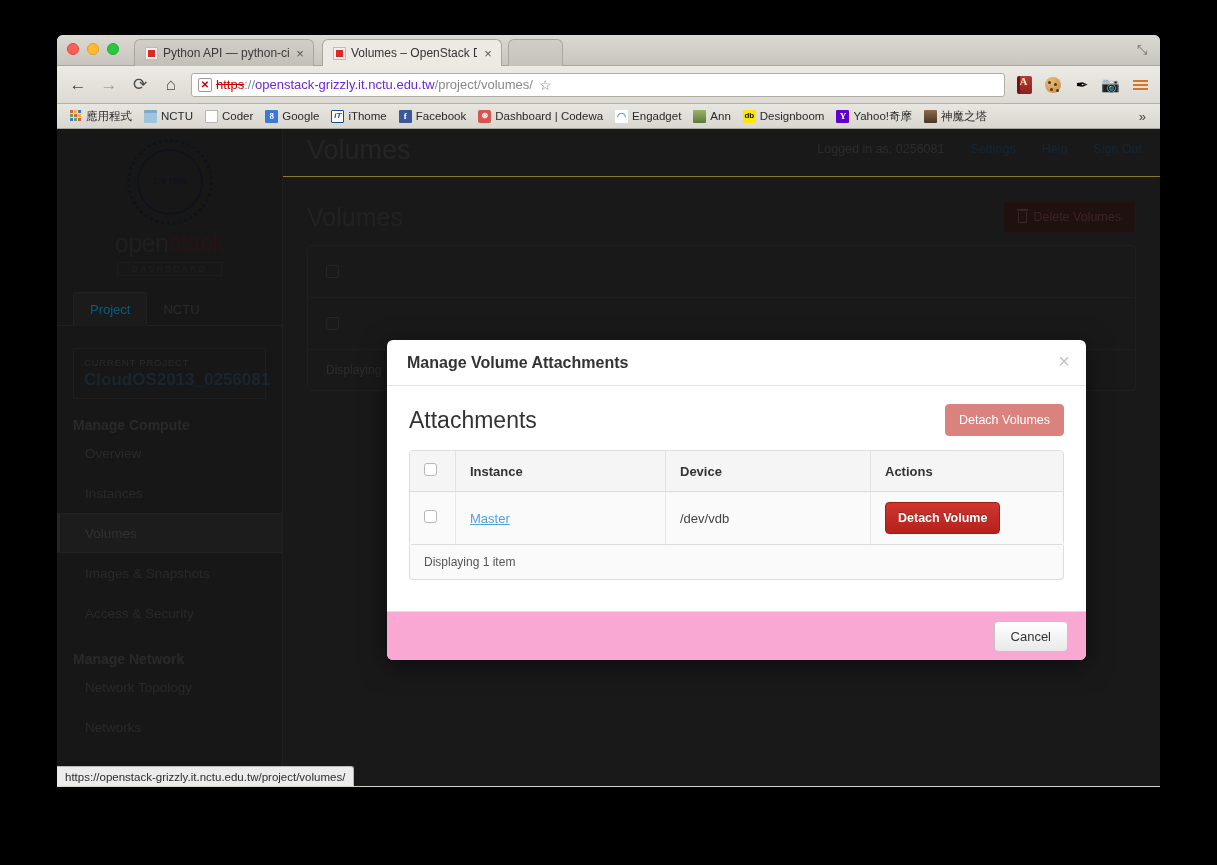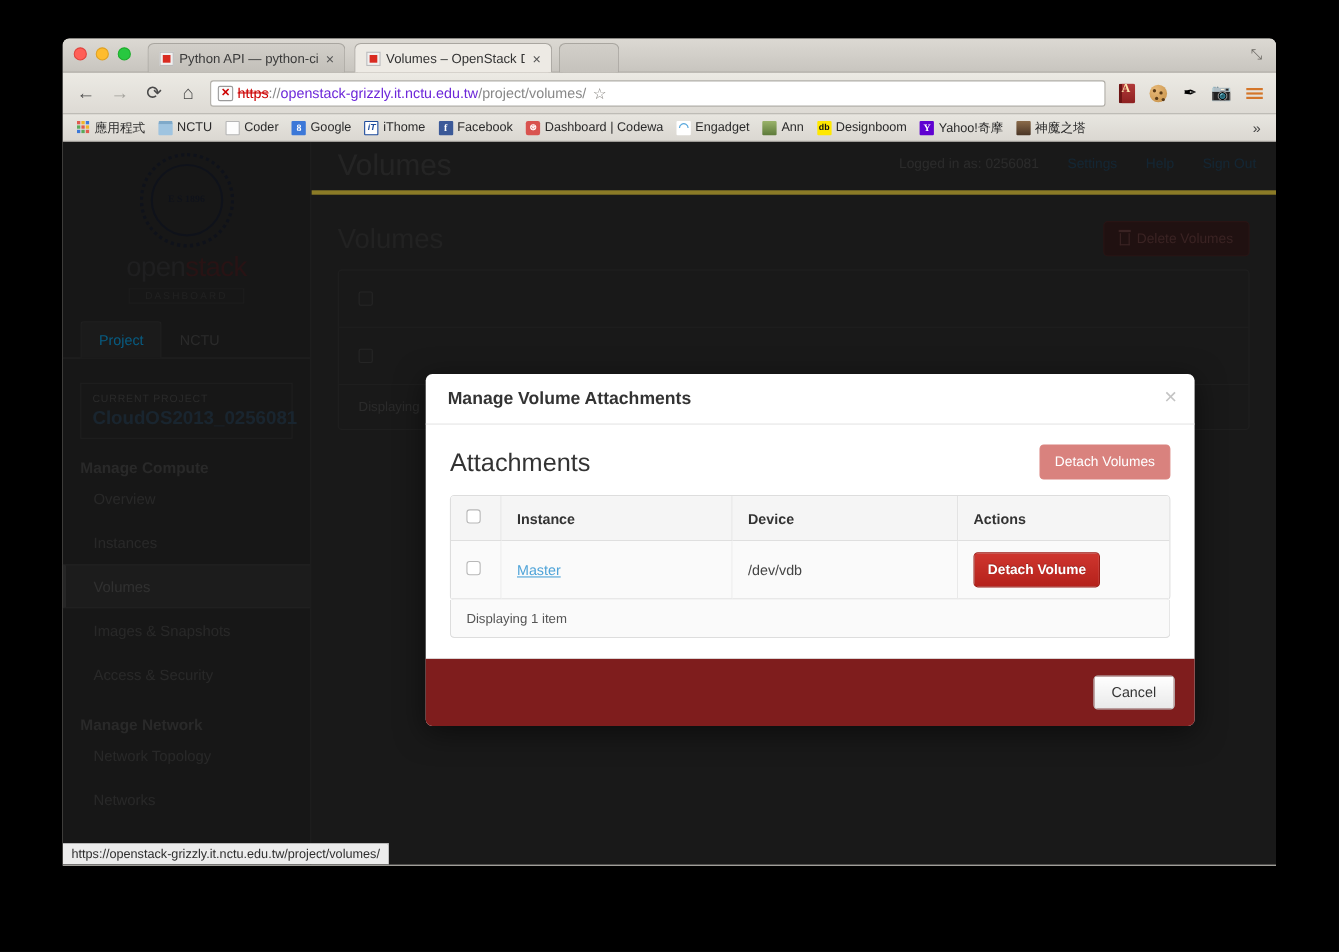--- a/index.html
+++ b/index.html
@@ -324,21 +324,21 @@
     color: #585858;
   }
 
   
   #main {
     position: absolute; left: 226px; top: 0; right: 0; bottom: 0;
     background: #2f2f2f;
   }
   #main-header {
     height: 48px; position: relative;
-    border-bottom: 4px solid #fde047;
+    border-bottom: 1px solid #fde047;
     text-decoration: underline;
   }
   #page-title {
     position: absolute; left: 24px; top: 6px;
     font-size: 27px; color: #434343;
   }
   #userbar {
     position: absolute; right: 18px; top: 13px;
     display: flex; align-items: center; gap: 26px;
     font-size: 12.5px;
@@ -481,22 +481,22 @@
   #att-footer {
     background: #fafafa;
     border: 1px solid #dddddd;
     border-top: none;
     border-radius: 0 0 4px 4px;
     padding: 10px 14px;
     font-size: 12px; color: #555;
     margin-top: -1px;
   }
   #modal-footer {
-    height: 62px;
-    background: #7f1d1d;
+    height: 49px;
+    background: #f9a8d4;
     border-top: 1px solid #e0e0e0;
     border-radius: 0 0 6px 6px;
     display: flex; align-items: center; justify-content: flex-end;
     padding: 0 18px;
   }
   #cancel-btn {
     background: linear-gradient(#ffffff, #e9e9e9);
     border: 1px solid #c4c4c4;
     border-radius: 4px;
     color: #333;

